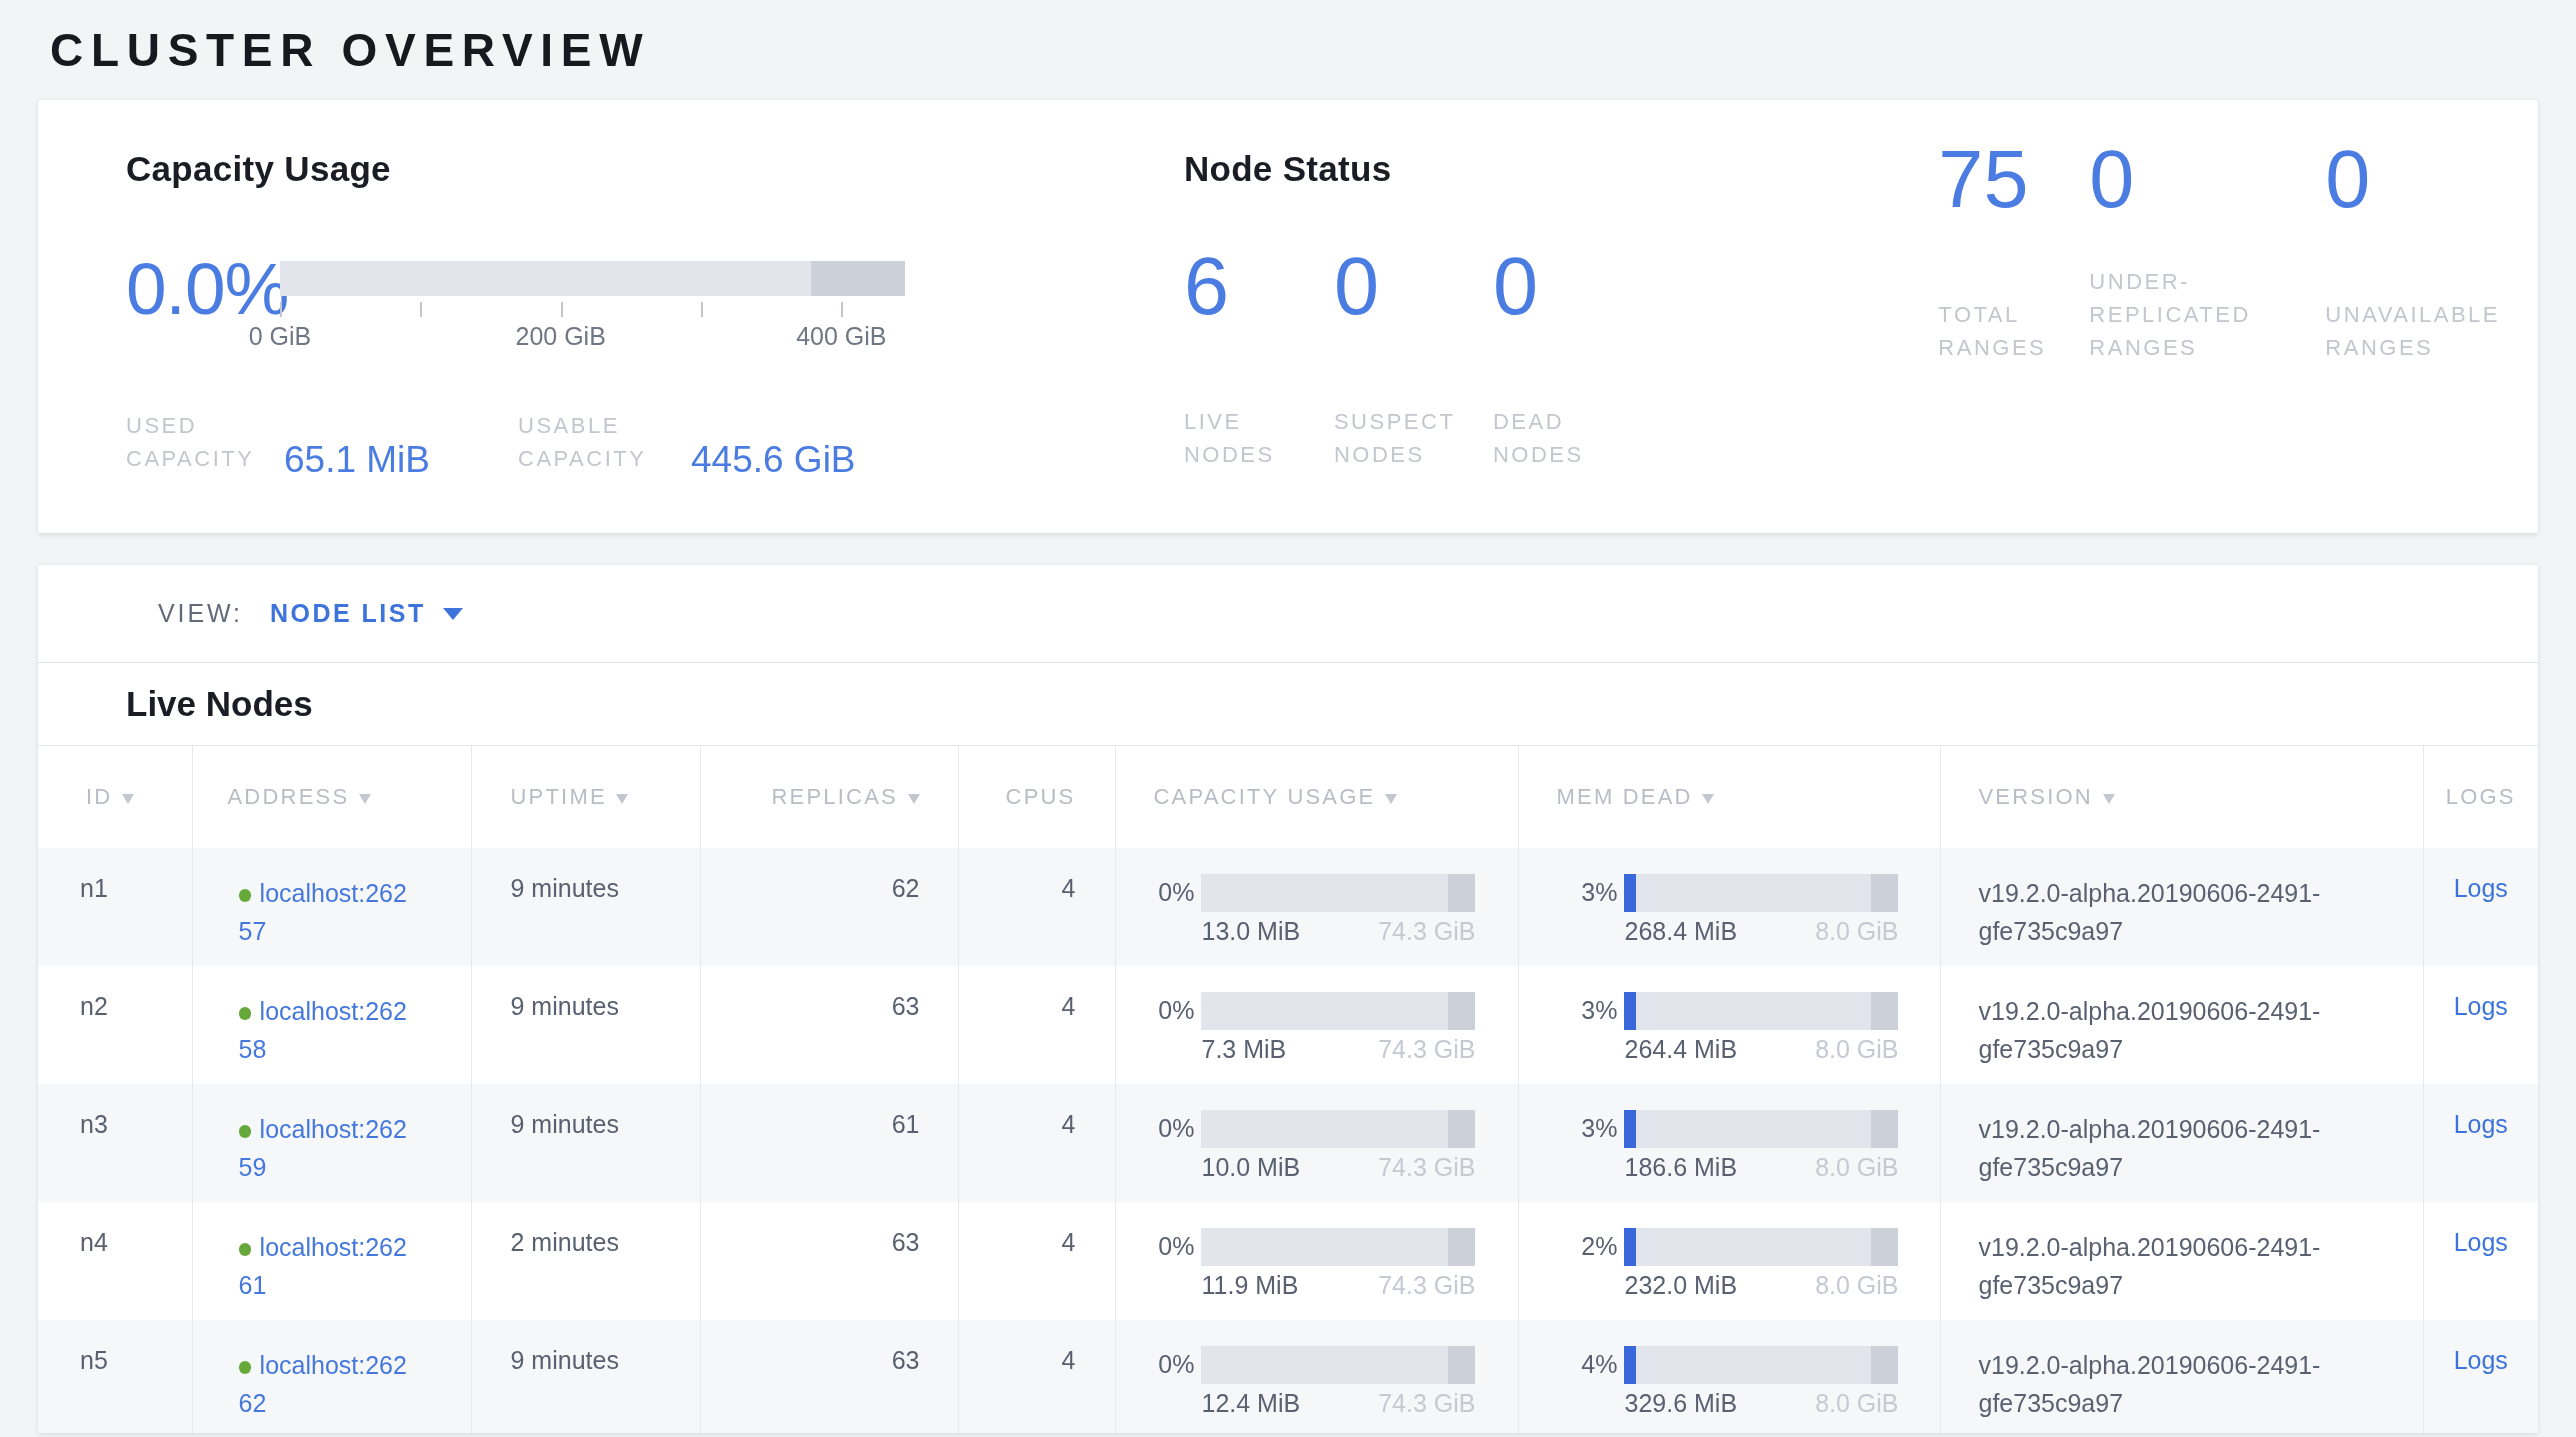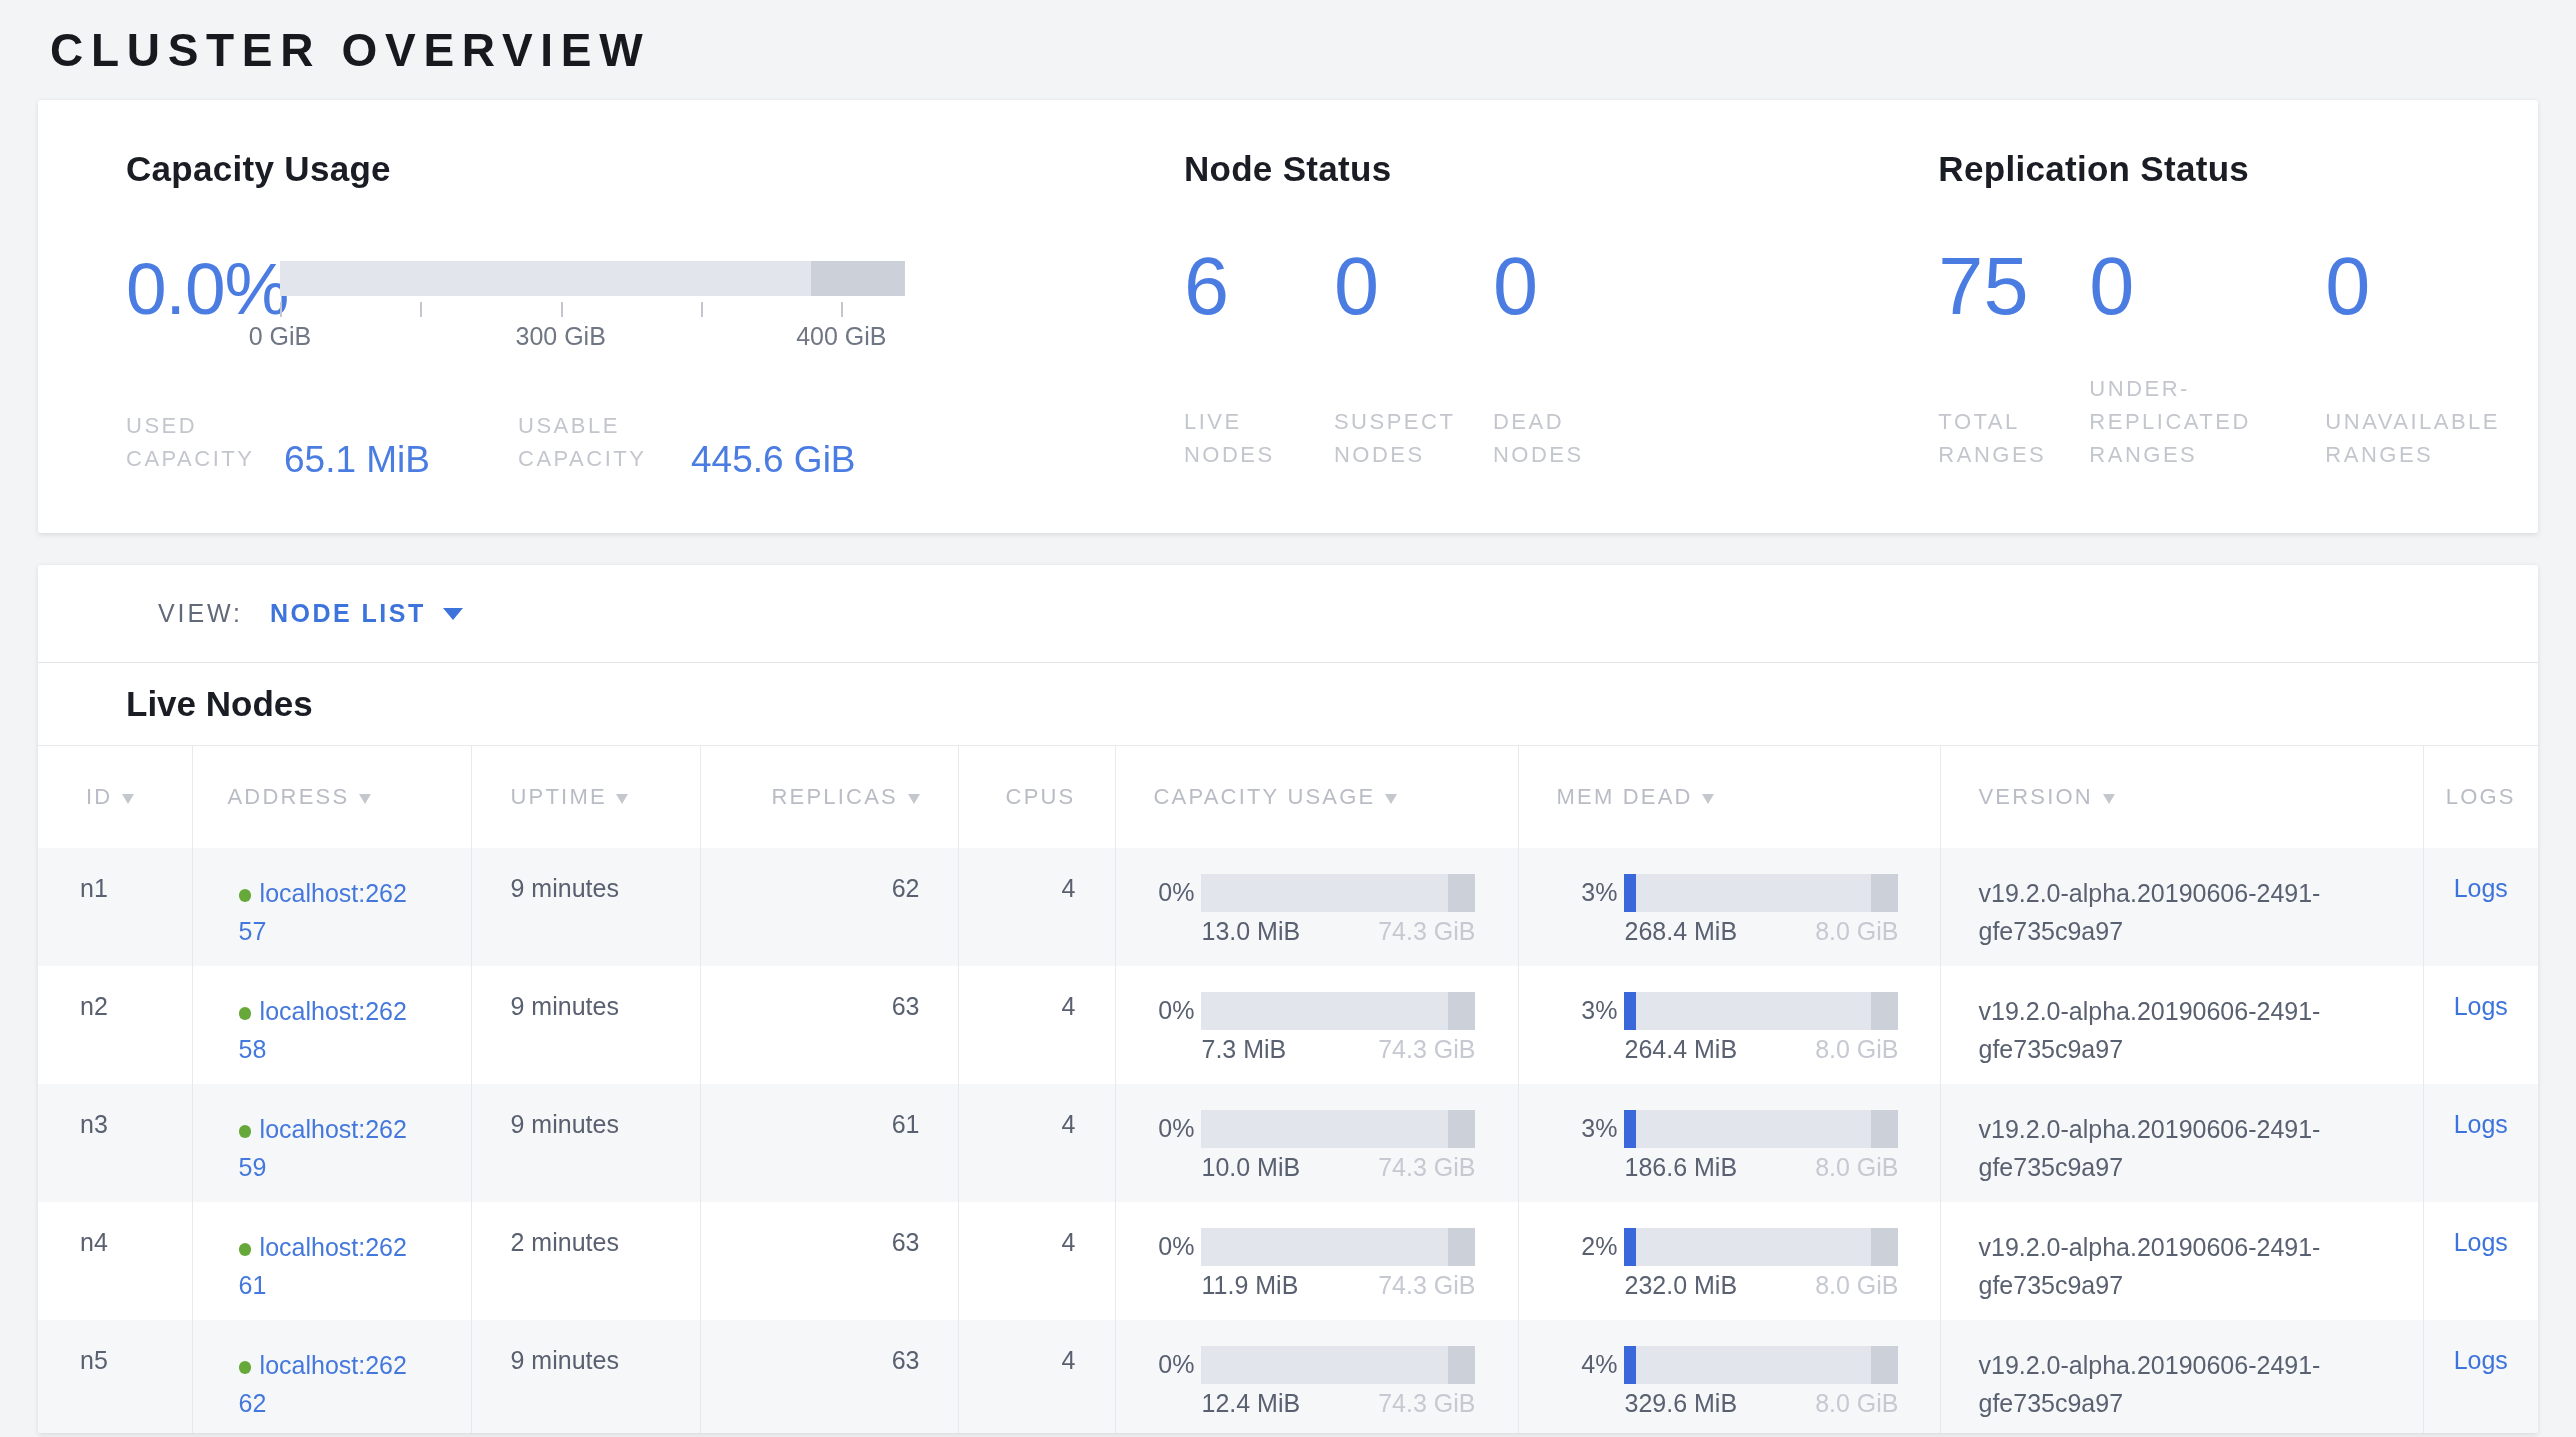--- a/index.html
+++ b/index.html
@@ -167,21 +167,21 @@
         </div>
         <div class="gticks">
           <i style="left:0"></i>
             <i style="left:22.45%"></i>
             <i style="left:44.91%"></i>
             <i style="left:67.36%"></i>
             <i style="left:89.82%"></i>
         </div>
         <div class="glabels">
           <span style="left:0">0 GiB</span>
-          <span style="left:44.91%">300 GiB</span>
+          <span style="left:44.91%">200 GiB</span>
           <span style="left:89.82%">400 GiB</span>
         </div>
       </div>
     </div>
     <div class="cap-stats">
       <div class="cap-stat first">
         <div class="stat-label">USED
 CAPACITY</div>
         <div class="stat-value">65.1 MiB</div>
       </div>
@@ -208,21 +208,20 @@
       </div>
       <div class="stat">
         <div class="num">0</div>
         <div class="stat-label">DEAD
 NODES</div>
       </div>
     </div>
   </div>
 
   <div class="section sec-repl">
-    <h3>Replication Status</h3>
     <div class="stats">
       <div class="stat">
         <div class="num">75</div>
         <div class="stat-label">TOTAL
 RANGES</div>
       </div>
       <div class="stat">
         <div class="num">0</div>
         <div class="stat-label">UNDER-
 REPLICATED

